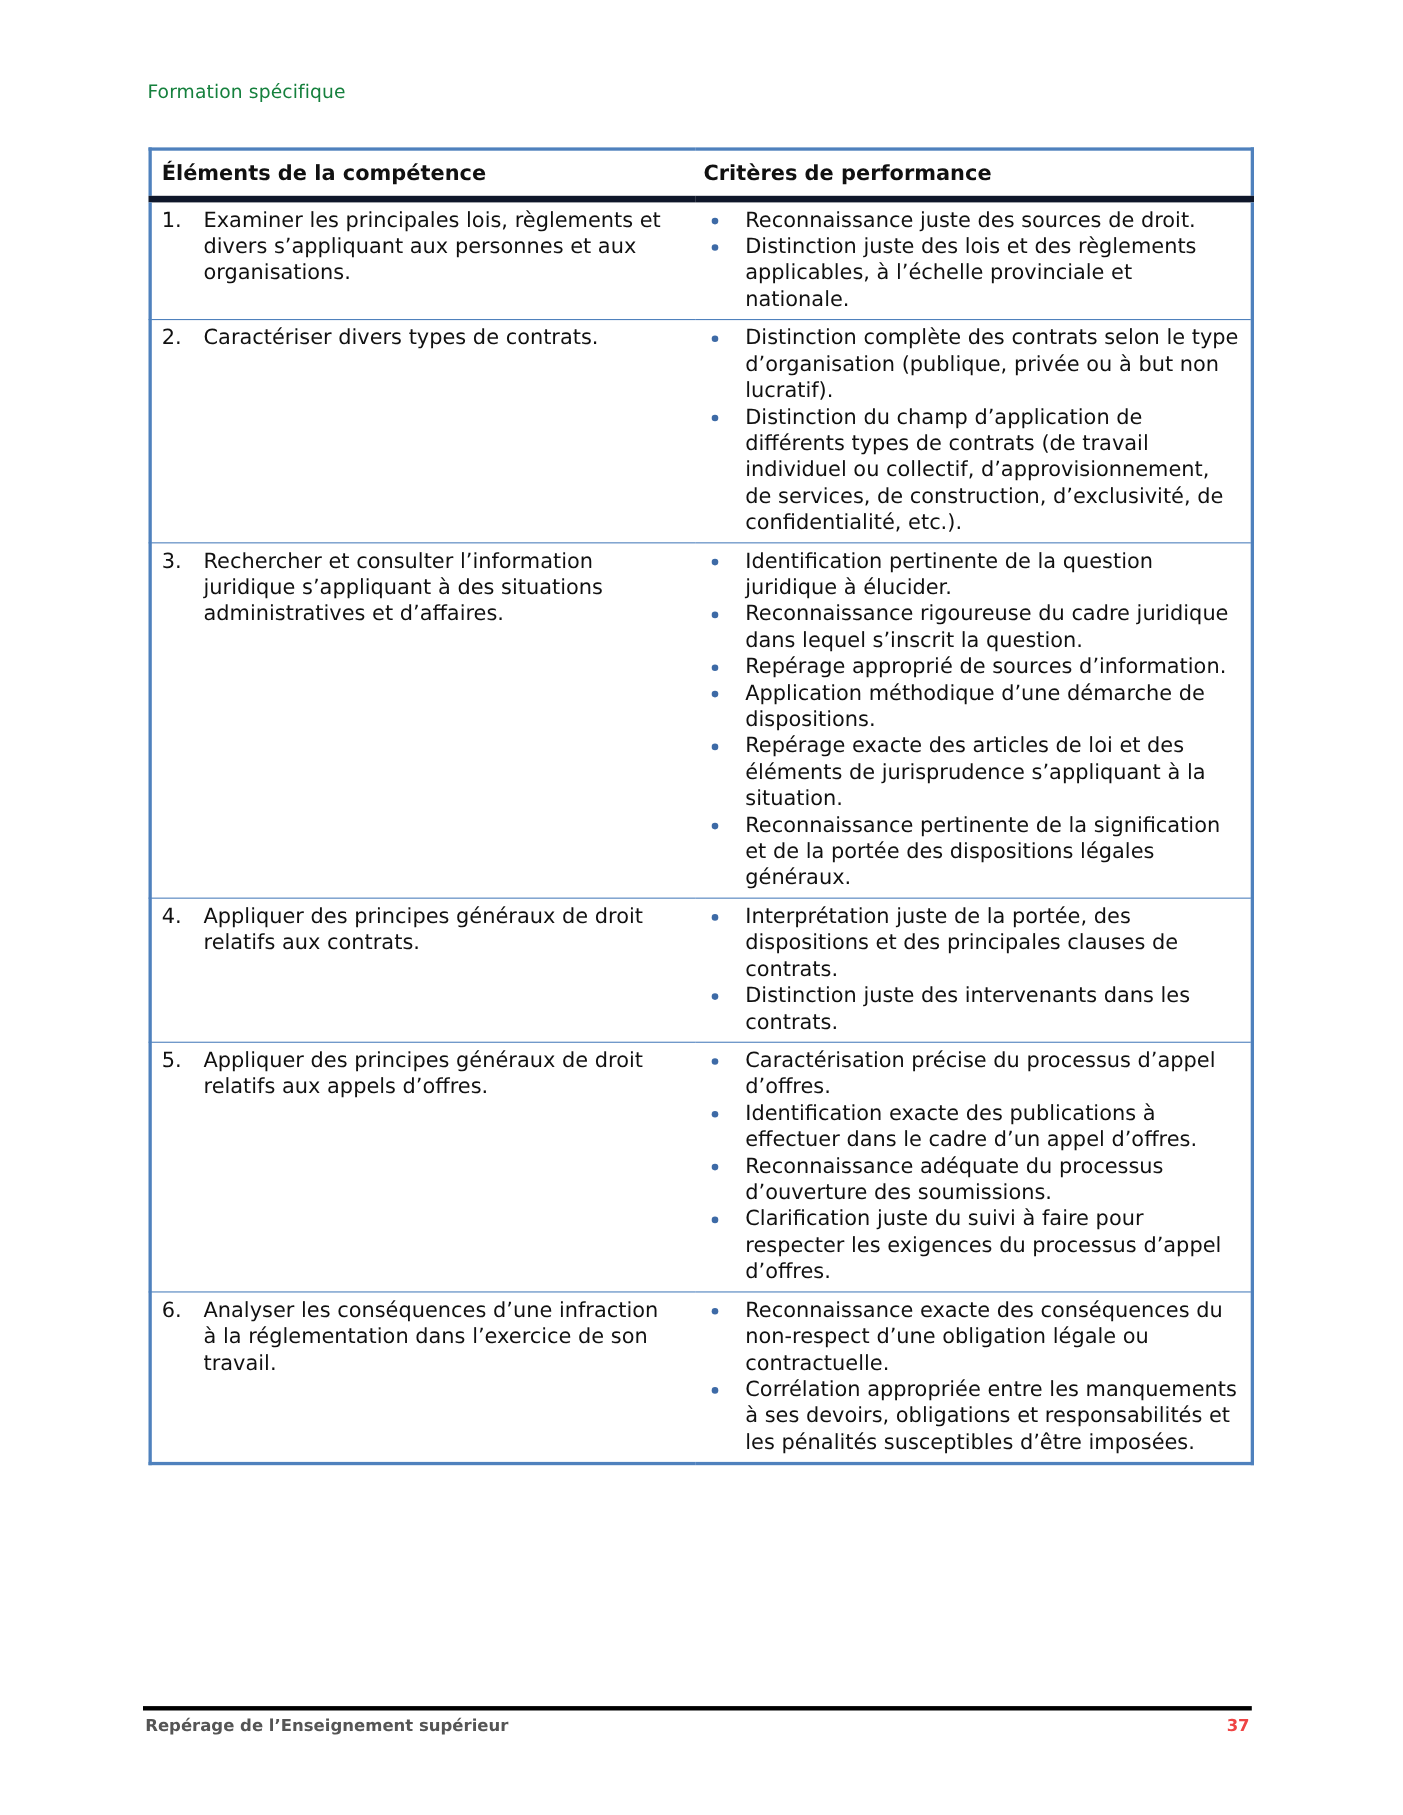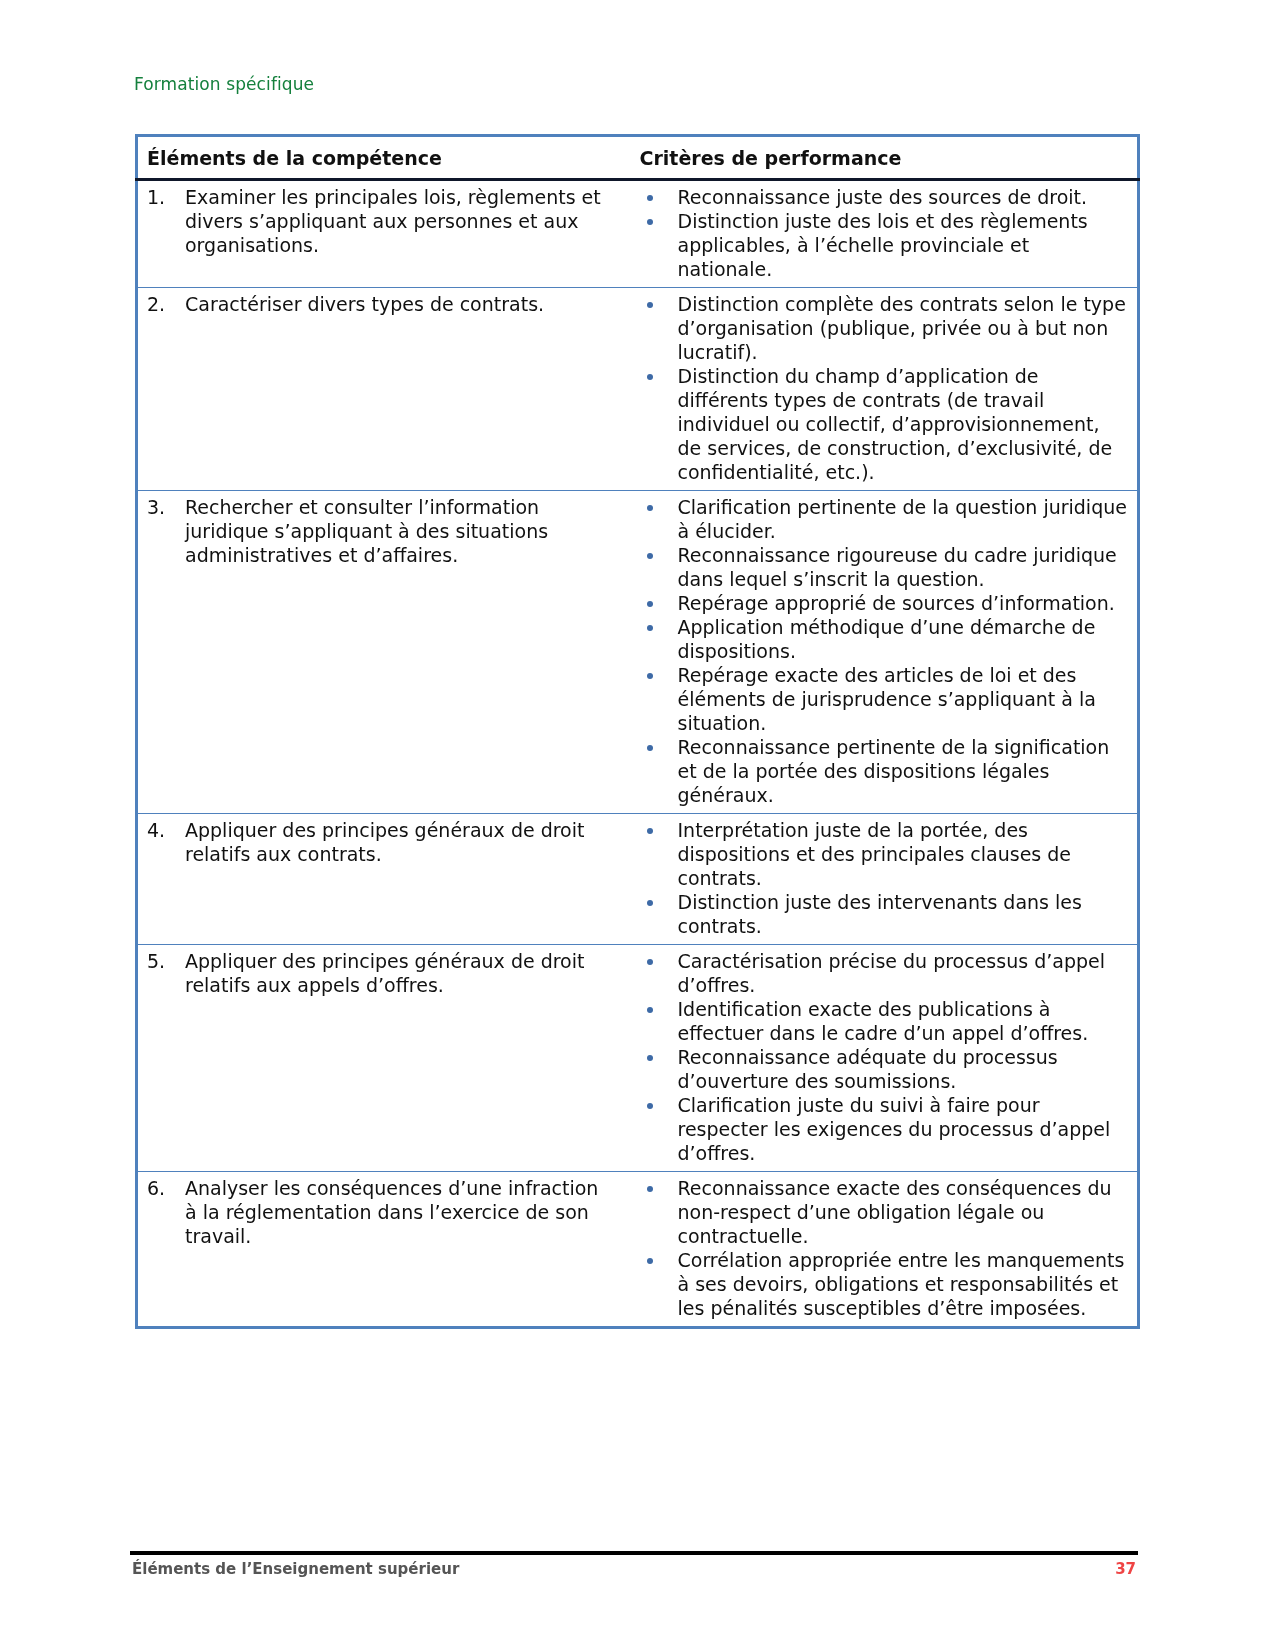--- a/index.html
+++ b/index.html
@@ -5,21 +5,21 @@
   html, body { margin: 0; padding: 0; background: #ffffff; }
   body { width: 1275px; height: 1650px; position: relative; overflow: hidden;
          font-family: "DejaVu Sans", sans-serif; color: #111; }
   .running-head { position: absolute; left: 134px; top: 74px; font-size: 17px;
                   color: #15803d; letter-spacing: 0.1px; }
   table.comp { position: absolute; left: 135px; top: 134px; width: 1002px;
                border-collapse: collapse; border: 3px solid #4f81bd; table-layout: fixed; }
   table.comp col.c1 { width: 495px; }
   table.comp col.c2 { width: 507px; }
   table.comp th { text-align: left; font-weight: bold; font-size: 19px; color: #111;
-                  padding: 10px 8px 9px 9px; border-bottom: 3px solid #0f172a; }
+                  padding: 10px 8px 9px 9px; border-bottom: 6px solid #0f172a; }
   table.comp th.h2 { padding-left: 8px; }
   table.comp td { vertical-align: top; border-bottom: 1px solid #4f81bd;
                   font-size: 19px; line-height: 24px; padding: 4px 6px 6px 9px; }
   table.comp tr:last-child td { border-bottom: none; }
   .elem { display: flex; }
   .elem .num { width: 38px; flex: none; }
   .elem .txt { flex: 1; padding-right: 10px; }
   ul.crit { list-style: none; margin: 0; padding: 0; }
   ul.crit li { display: flex; }
   ul.crit li .bullet { width: 37px; flex: none; position: relative; }
@@ -94,21 +94,21 @@
         <td>
           <div class="elem">
             <span class="num">3.</span>
             <span class="txt">Rechercher et consulter l’information juridique s’appliquant à des situations administratives et d’affaires.</span>
           </div>
         </td>
         <td>
           <ul class="crit">
             <li>
               <span class="bullet"></span>
-              <span class="ctext">Clarification pertinente de la question juridique à élucider.</span>
+              <span class="ctext">Identification pertinente de la question juridique à élucider.</span>
             </li>
             <li>
               <span class="bullet"></span>
               <span class="ctext">Reconnaissance rigoureuse du cadre juridique dans lequel s’inscrit la question.</span>
             </li>
             <li>
               <span class="bullet"></span>
               <span class="ctext">Repérage approprié de sources d’information.</span>
             </li>
             <li>
@@ -191,14 +191,14 @@
               <span class="bullet"></span>
               <span class="ctext">Corrélation appropriée entre les manquements à ses devoirs, obligations et responsabilités et les pénalités susceptibles d’être imposées.</span>
             </li>
           </ul>
         </td>
       </tr>
     </tbody>
 </table>
 
 <div class="footer-rule"></div>
-<div class="footer-left">Éléments de l’Enseignement supérieur</div>
+<div class="footer-left">Repérage de l’Enseignement supérieur</div>
 <div class="footer-right">37</div>
 
 </body></html>

